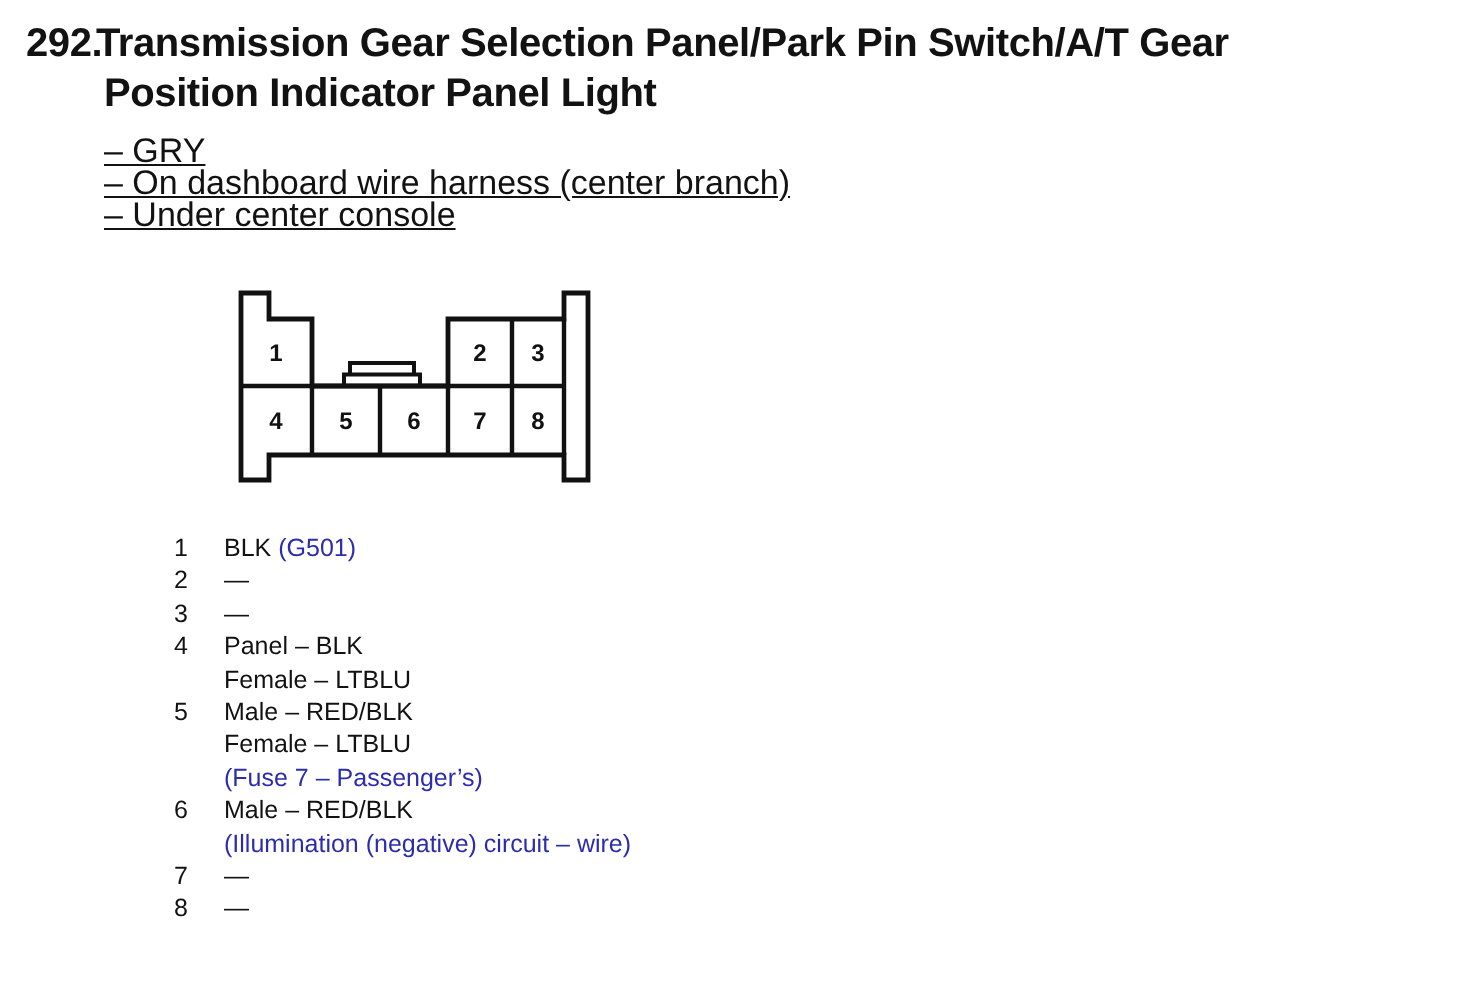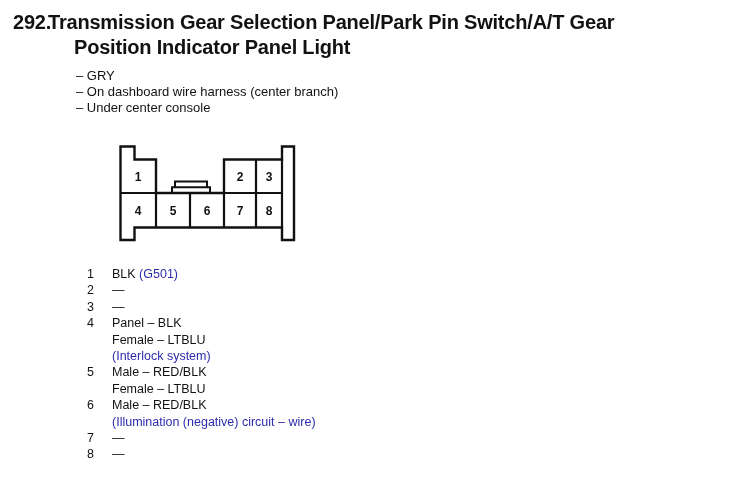--- a/index.html
+++ b/index.html
@@ -12,27 +12,27 @@
   
   .sec-num {
     position:absolute; left:13px; top:11px;
     font-size:20px; font-weight:bold; white-space:nowrap; letter-spacing:-0.2px;
   }
   .title-l1 {
     position:absolute; left:48px; top:11px;
     font-size:20px; font-weight:bold; white-space:nowrap; letter-spacing:-0.2px;
   }
   .title-l2 {
-    position:absolute; left:74px; top:36px;
+    position:absolute; left:52px; top:36px;
     font-size:20px; font-weight:bold; white-space:nowrap; letter-spacing:-0.2px;
   }
   
   .attrs {
-    position:absolute; left:76px; top:68px;
-    font-size:13px; line-height:16px; white-space:nowrap;
+    position:absolute; left:52px; top:68px;
+    font-size:17px; line-height:16px; white-space:nowrap;text-decoration:underline;
   }
   
   .connector-svg { position:absolute; left:118px; top:140px; width:180px; height:104px; }
   .cellnum {
     font-family:"Liberation Sans", sans-serif; font-size:12px; font-weight:bold;
     fill:#111111; text-anchor:middle;
   }
   
   .pinlist {
     position:absolute; left:81px; top:266px;
@@ -99,29 +99,29 @@
       <div class="pin-lines">
         <div><span class="k">—</span></div>
       </div>
     </div>
 
     <div class="pin-row">
       <span class="pin-num">4</span>
       <div class="pin-lines">
         <div><span class="k">Panel – BLK</span></div>
         <div><span class="k">Female – LTBLU</span></div>
-        <div><span class="b">(Interlock system)</span></div>
       </div>
     </div>
 
     <div class="pin-row">
       <span class="pin-num">5</span>
       <div class="pin-lines">
         <div><span class="k">Male – RED/BLK</span></div>
         <div><span class="k">Female – LTBLU</span></div>
+        <div><span class="b">(Fuse 7 – Passenger’s)</span></div>
       </div>
     </div>
 
     <div class="pin-row">
       <span class="pin-num">6</span>
       <div class="pin-lines">
         <div><span class="k">Male – RED/BLK</span></div>
         <div><span class="b">(Illumination (negative) circuit – wire)</span></div>
       </div>
     </div>

